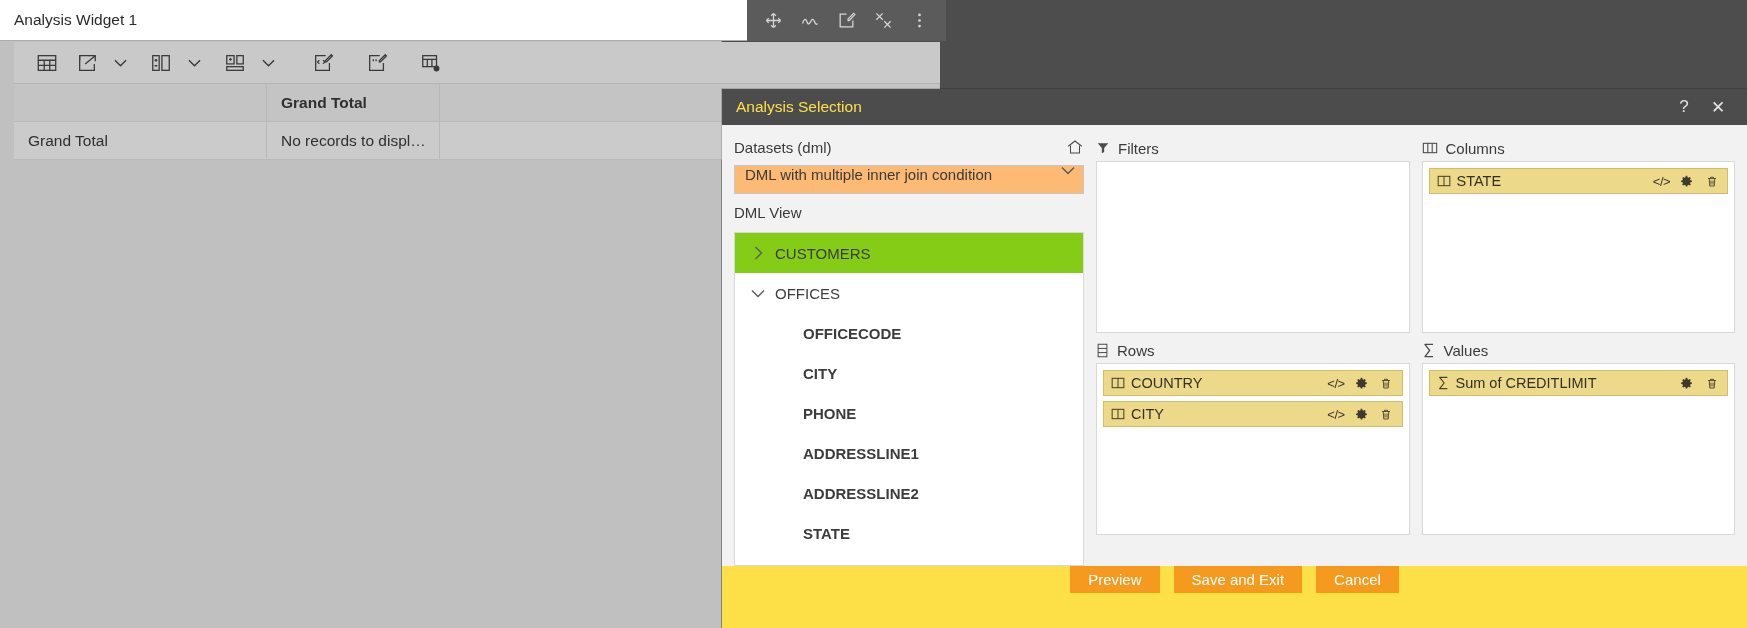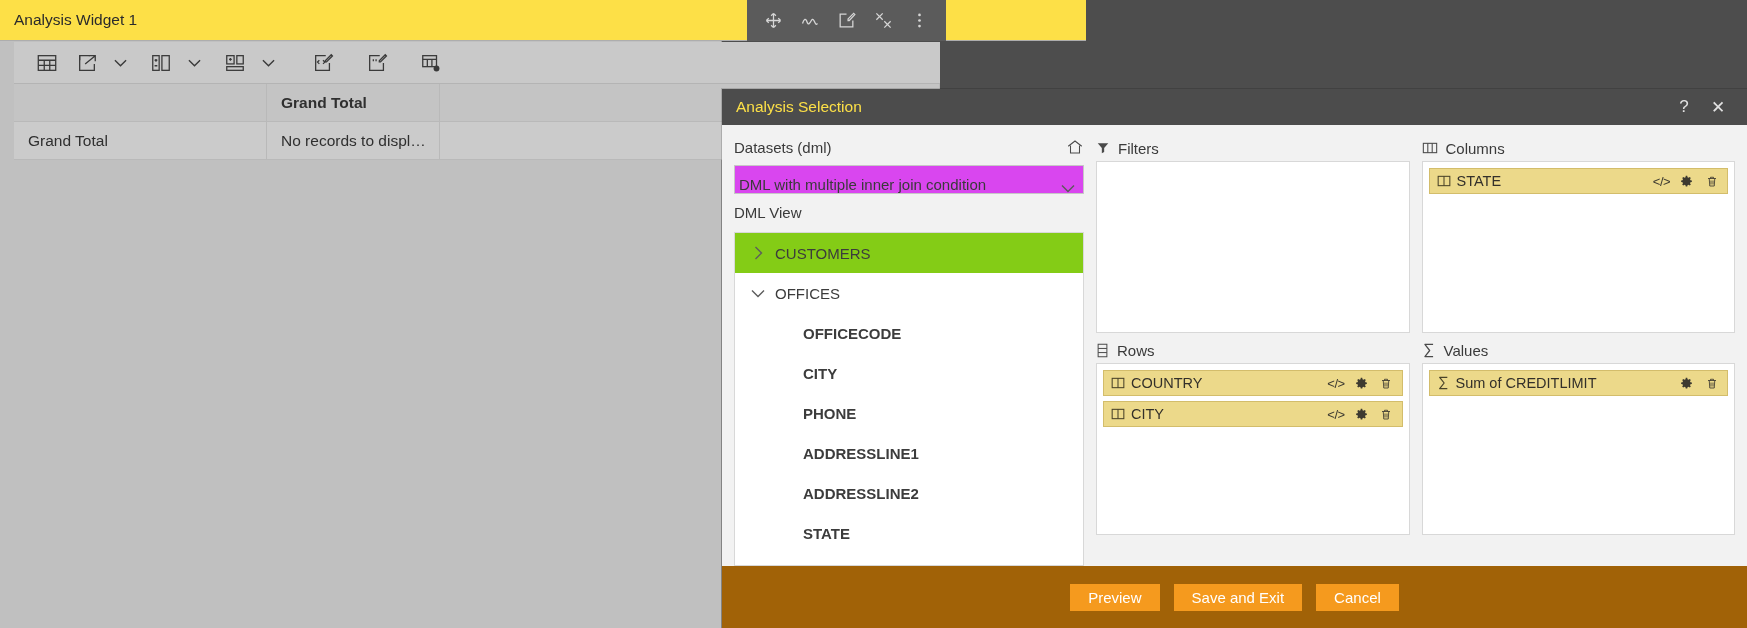--- a/index.html
+++ b/index.html
@@ -23,22 +23,22 @@
   .widget {
     position: absolute;
     left: 0; top: 0;
     width: 722px; height: 628px;
     background: #c0c0c0;
     border-right: 1px solid #9a9a9a;
   }
   .widget-titlebar {
     position: absolute;
     left: 0; top: 0;
-    width: 1086px; height: 41px;
-    background: #fde047;
+    width: 946px; height: 41px;
+    background: #ffffff;
     border-bottom: 1px solid #adadad;
     display: flex;
     align-items: center;
   }
   .widget-title {
     margin-left: 14px;
     font-size: 15.5px;
     color: #2b2b2b;
     white-space: nowrap;
   }
@@ -156,25 +156,25 @@
   .ds-label {
     font-size: 15px;
     color: #3a3a3a;
     flex: 1;
   }
   .home-icon { color: #4a4a4a; display: flex; align-items: center; }
 
   .ds-select {
     margin-top: 6px;
     height: 29px;
-    background: #d946ef;
+    background: #fdba74;
     border: 1px solid #c7c7c7;
     display: flex;
-    align-items: flex-end;
-    padding: 0 8px 0 4px;
+    align-items: flex-start;
+    padding: 0 8px 0 10px;
   }
   .ds-select-text {
     flex: 1;
     font-size: 15px;
     color: #3a3a3a;
     white-space: nowrap;
     overflow: hidden;
   }
   .ds-caret { color: #5a5a5a; display: flex; align-items: center; }
 
@@ -269,23 +269,23 @@
     font-size: 12.5px;
   }
   .chip-act.code { font-size: 13px; letter-spacing: -.5px; }
 
   
   .dlg-footer {
     position: absolute;
     left: 0; bottom: 0;
     width: 100%;
     height: 62px;
-    background: #a16207;
-    display: flex;
-    align-items: center;
+    background: #fde047;
+    display: flex;
+    align-items: flex-start;
     justify-content: center;
     gap: 14px;
   }
   .btn {
     height: 27px;
     min-width: 80px;
     background: #f59a1e;
     color: #ffffff;
     font-size: 15px;
     border: none;

